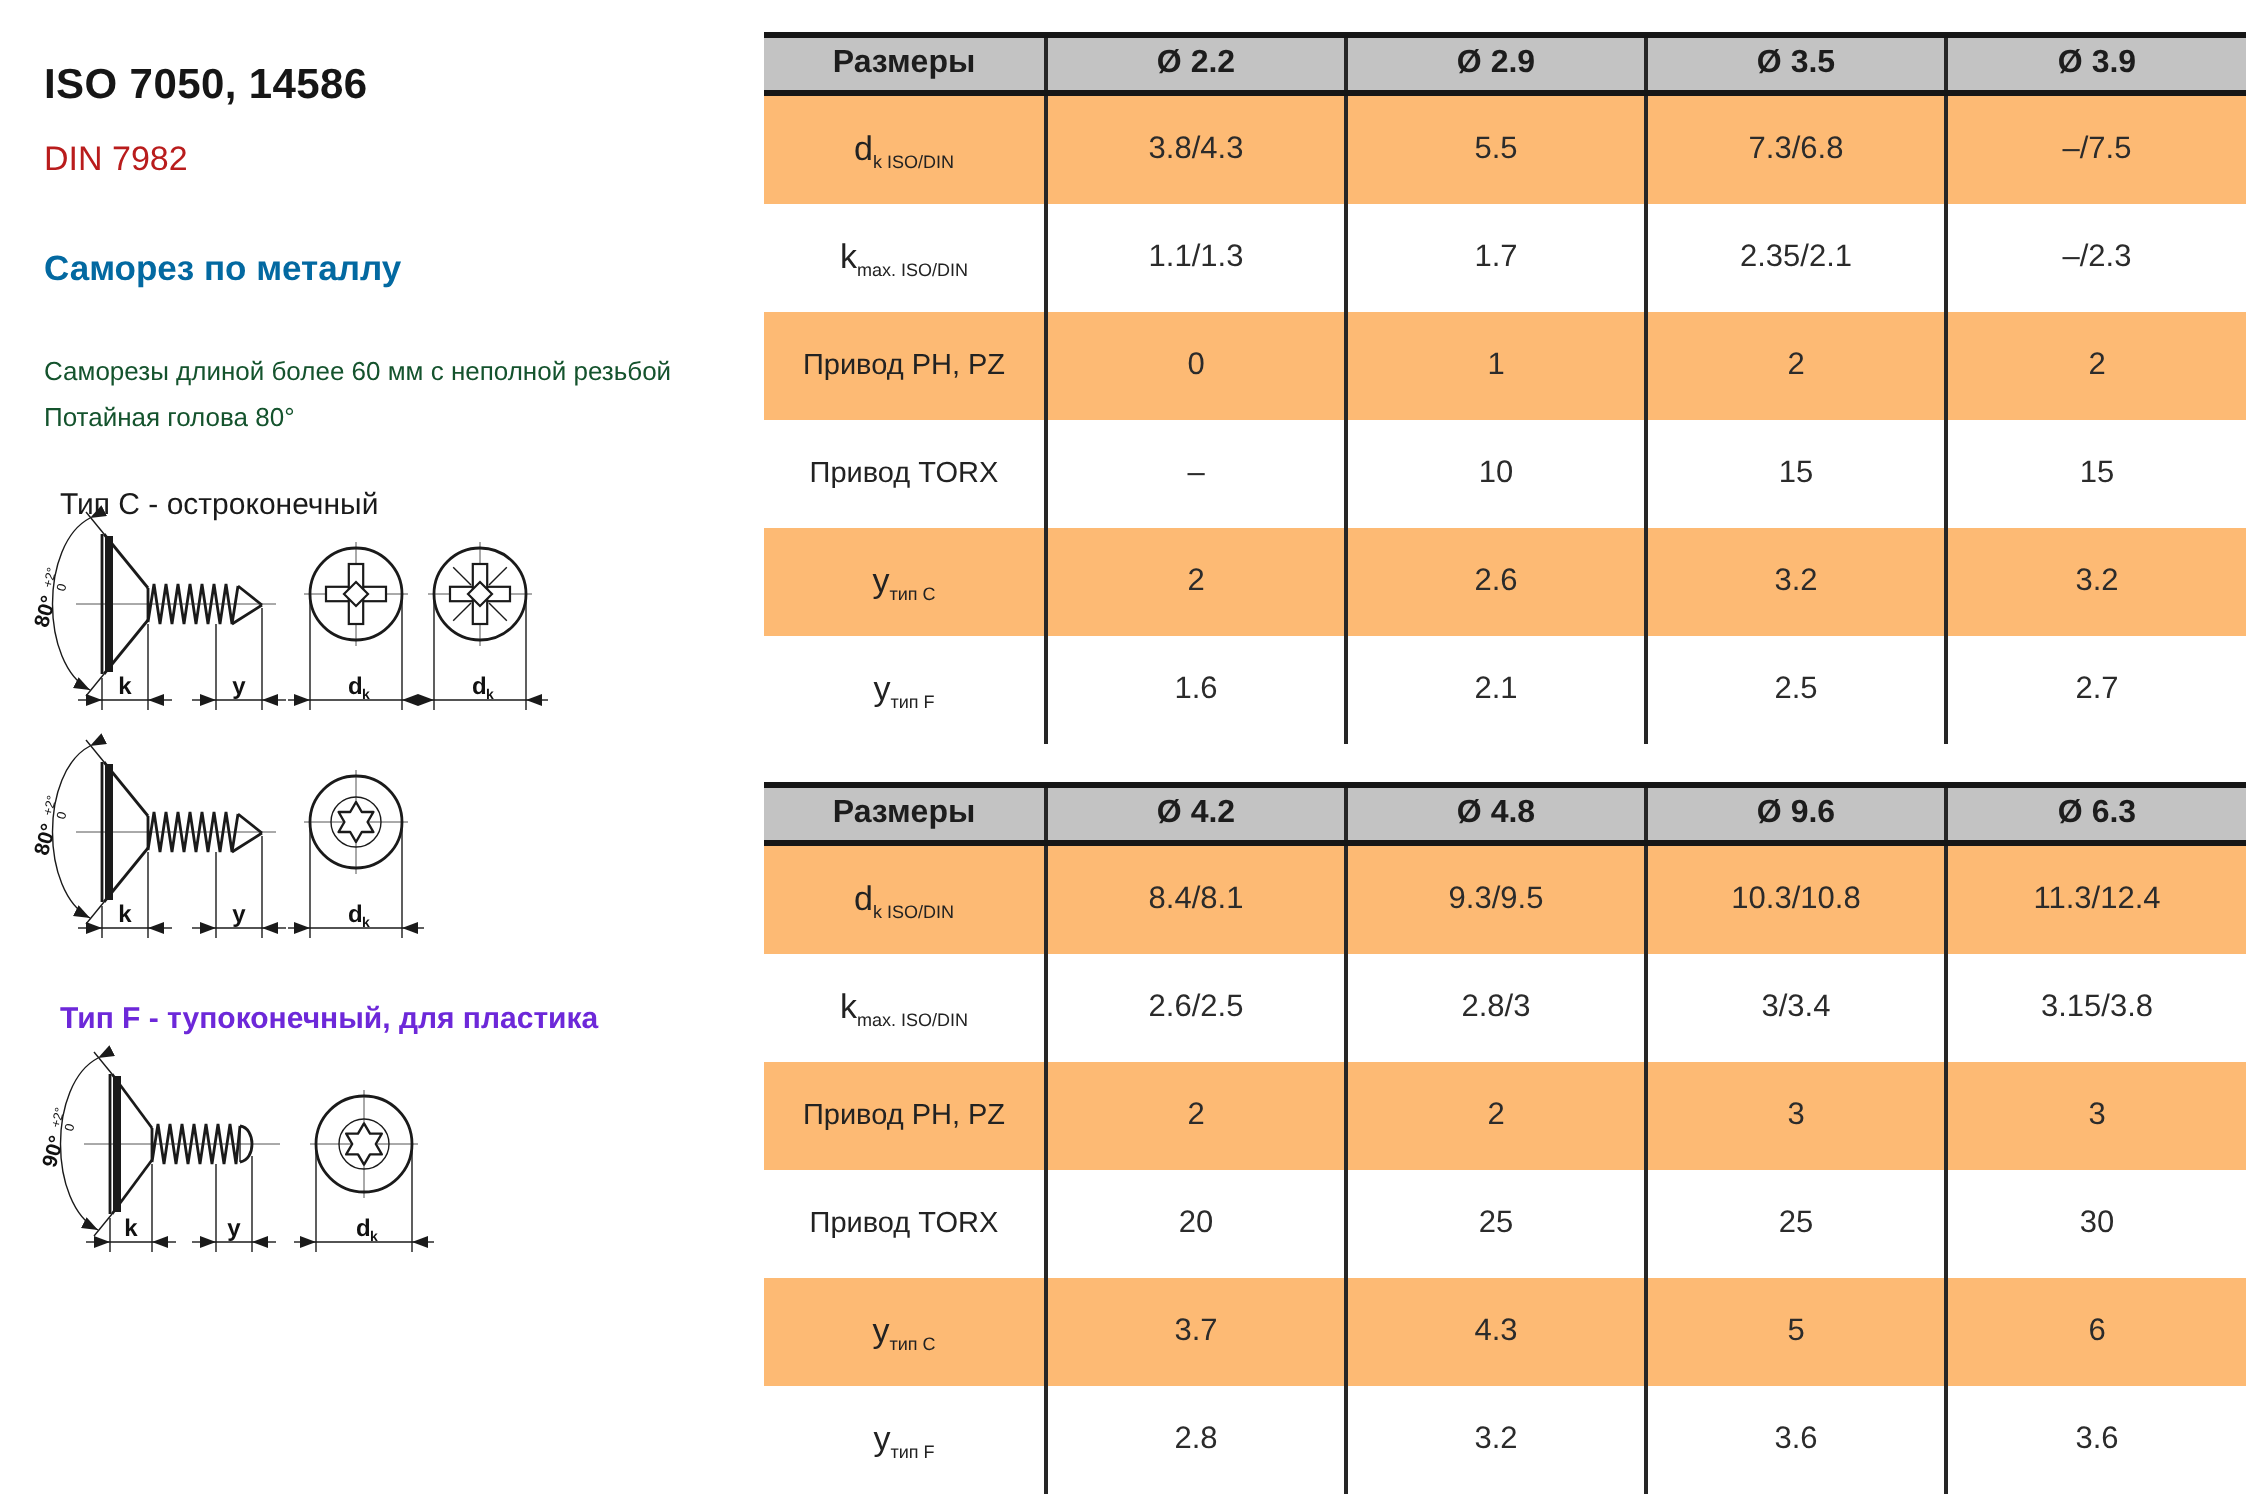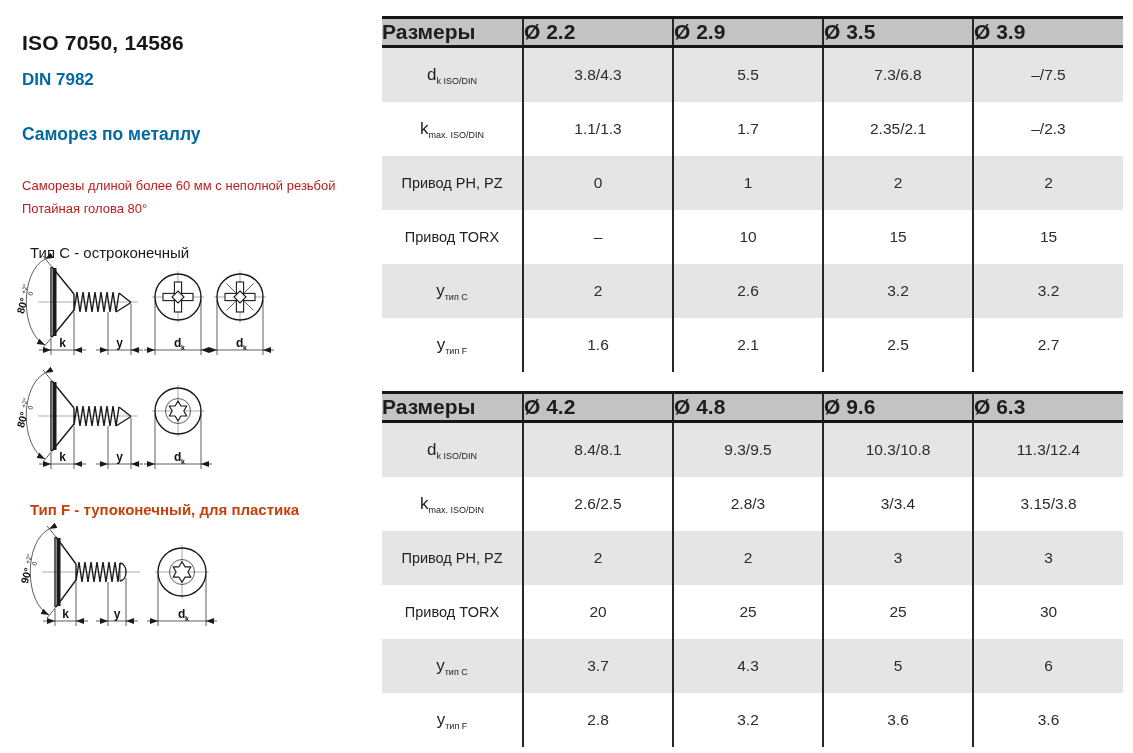--- a/index.html
+++ b/index.html
@@ -3,25 +3,25 @@
 <meta charset="utf-8">
 <style>
   html,body { margin:0; padding:0; }
   body {
     width:1133px; height:753px; position:relative; background:#ffffff;
     font-family:"Liberation Sans", sans-serif; color:#222; overflow:hidden;
   }
   
   .abs { position:absolute; }
   #title   { left:22px; top:17px;  font-size:21px; font-weight:bold; color:#161616; letter-spacing:0.2px; }
-  #din     { left:22px; top:56px;  font-size:17px; font-weight:bold; color:#0369a1; }
+  #din     { left:22px; top:56px;  font-size:17px; font-weight:normal; color:#b91c1c; }
   #prod    { left:22px; top:104px; font-size:17.5px; font-weight:bold; color:#0369a1; line-height:1.45; }
-  #desc    { left:22px; top:162px; font-size:13px; color:#b91c1c; line-height:1.75; }
+  #desc    { left:22px; top:162px; font-size:13px; color:#14532d; line-height:1.75; }
   #typec-h { left:30px; top:224px; font-size:15px; font-weight:normal; color:#1a1a1a; }
-  #typef-h { left:30px; top:481px; font-size:15px; font-weight:bold; color:#c2410c; }
+  #typef-h { left:30px; top:481px; font-size:15px; font-weight:bold; color:#6d28d9; }
   #svg1 { left:8px;  top:250px; }
   #svg2 { left:8px;  top:364px; }
   #svg3 { left:12px; top:518px; }
 
   
   .s   { stroke:#1a1a1a; stroke-width:1.4; fill:none; }
   .t   { stroke:#1a1a1a; stroke-width:0.7; fill:none; }
   .cl  { stroke:#555;    stroke-width:0.5; fill:none; }
   .bar { stroke:#1a1a1a; stroke-width:4;   fill:none; }
   .w   { fill:#ffffff; stroke:#1a1a1a; stroke-width:1.1; }
@@ -30,25 +30,25 @@
   .subtxt { font-family:"Liberation Sans",sans-serif; font-size:7px;  font-weight:bold; fill:#111; }
   .angtxt { font-family:"Liberation Sans",sans-serif; font-size:10.5px; font-weight:bold; fill:#111; }
   .toltxt { font-family:"Liberation Sans",sans-serif; font-size:6.5px; fill:#111; }
 
   
   table.spec { border-collapse:collapse; table-layout:fixed; position:absolute; left:382px; background:#fff; }
   #t0 { top:16px; } #t1 { top:391px; }
   .spec col.c0 { width:141px; } .spec col.cd { width:150px; }
   .spec thead th {
     background:#c3c3c3; border-top:3px solid #161616; border-bottom:3px solid #161616;
-    height:26px; font-size:21px; font-weight:bold; color:#1d1d1d; text-align:left; padding:0;
+    height:26px; font-size:16px; font-weight:bold; color:#1d1d1d; text-align:center; padding:0;
   }
   .spec td { height:54px; text-align:center; vertical-align:middle; font-size:15.5px; color:#2b2b2b; padding:0; }
   .spec th + th, .spec td + td { border-left:2px solid #262626;margin-top:21px; }
-  .spec tr.shaded td { background:#e5e5e5; }
+  .spec tr.shaded td { background:#fdba74; }
   .spec td.rowlabel { font-size:14.5px; color:#222; }
   .rowlabel .lm { font-size:17px; }
   .rowlabel sub { font-size:9px; }
 </style>
 </head>
 <body>
 
 <h1 class="abs" id="title">ISO 7050, 14586</h1>
 <h2 class="abs" id="din">DIN 7982</h2>
 

